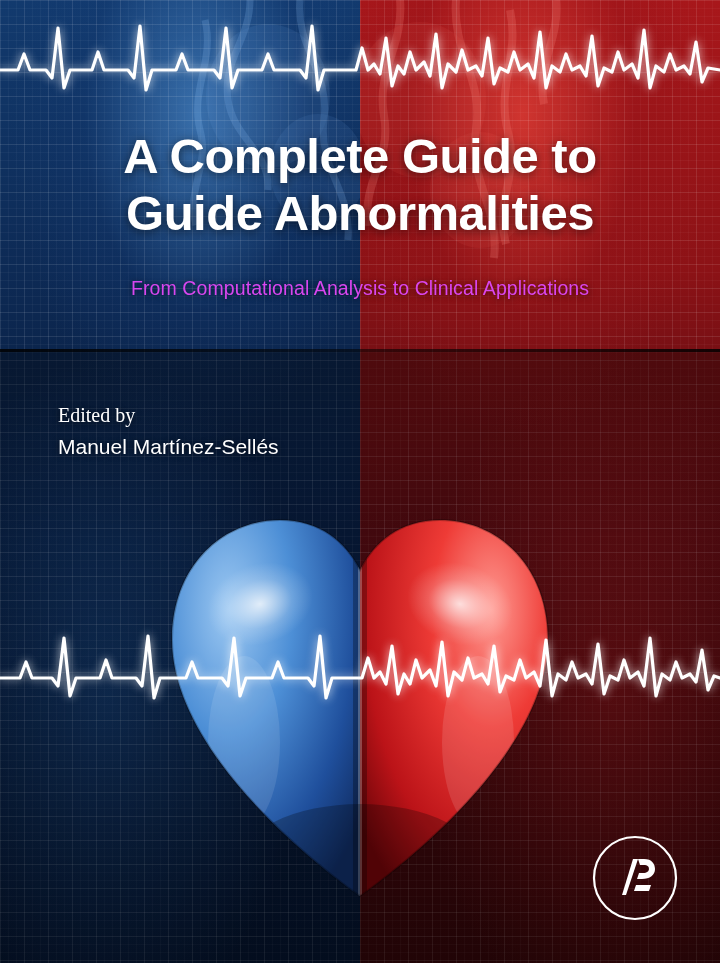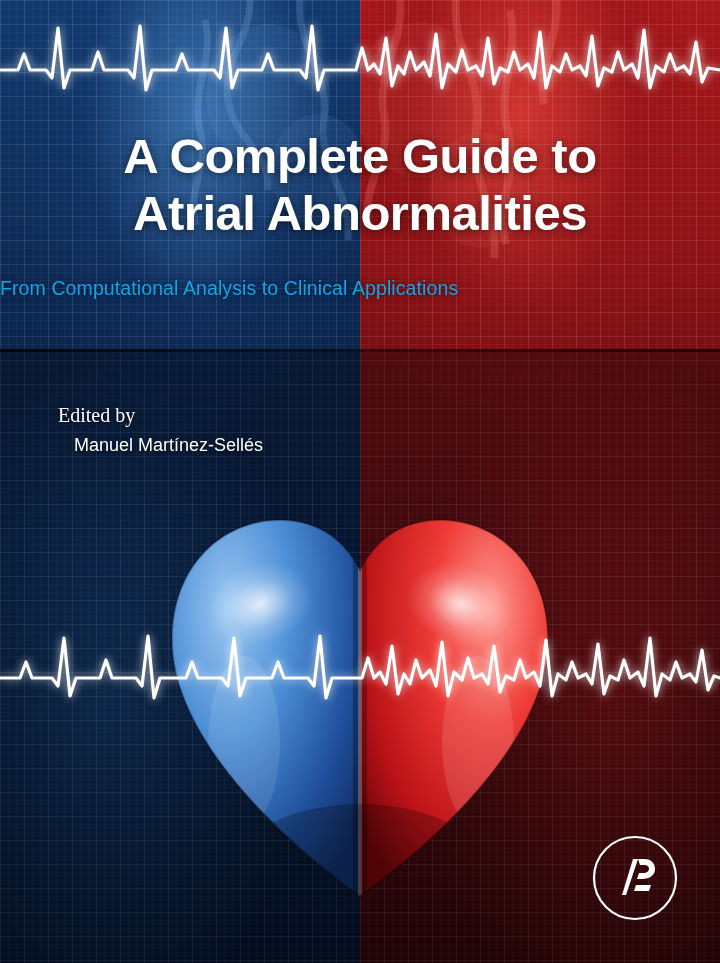--- a/index.html
+++ b/index.html
@@ -123,40 +123,40 @@
     font-weight: bold;
     font-size: 49px;
     line-height: 1.16;
     letter-spacing: -0.5px;
     text-shadow: 0 2px 10px rgba(0,0,0,.55);
   }
   .subtitle {
     position: absolute;
     left: 0; right: 0;
     top: 277px;
-    color: #0ea5e9;
+    text-align: center;
+    color: #d946ef;
     font-size: 19.5px;
     letter-spacing: .1px;
     text-shadow: 0 1px 6px rgba(0,0,0,.6);
   }
   .editors {
     position: absolute;
     left: 58px;
     top: 404px;
     color: #ffffff;
     text-shadow: 0 1px 6px rgba(0,0,0,.6);
   }
   .edited-by {
     font-size: 20px;
     margin-bottom: 8px;
     font-family: Liberation Serif, serif;
   }
   .editor-name {
-    font-size: 18px;
-    margin-left: 16px;
+    font-size: 21px;
   }
 
   
   .logo {
     position: absolute;
     right: 42px;
     bottom: 42px;
     width: 86px;
     height: 86px;
   }
@@ -214,21 +214,21 @@
              L356 62 L362 40 L368 62 L374 56 L380 66 L386 30 L392 78 L398 58 L404 66 L410 44 L416 62
              L424 54 L430 68 L436 26 L442 80 L448 56 L456 64 L462 42 L468 62 L476 58 L482 68 L488 30
              L494 76 L500 60 L508 64 L514 44 L520 62 L528 56 L534 70 L540 24 L546 80 L552 58 L560 64
              L566 46 L572 62 L580 58 L586 68 L592 28 L598 78 L604 60 L612 64 L618 44 L624 62 L632 56
              L638 70 L644 22 L650 80 L656 58 L664 64 L670 46 L676 62 L684 58 L690 66 L696 34 L702 74
              L708 60 L720 62"></path>
   </svg>
 
   <div class="title">
     <div>A Complete Guide to</div>
-    <div>Atrial Abnormalities</div>
+    <div>Guide Abnormalities</div>
   </div>
   <div class="subtitle">From Computational Analysis to Clinical Applications</div>
 
   <div class="editors">
     <div class="edited-by">Edited by</div>
     <div class="editor-name">Manuel Martínez-Sellés</div>
   </div>
 
   <div class="heart-wrap">
     <svg width="424" height="420" viewBox="0 0 424 420" xmlns="http://www.w3.org/2000/svg">

